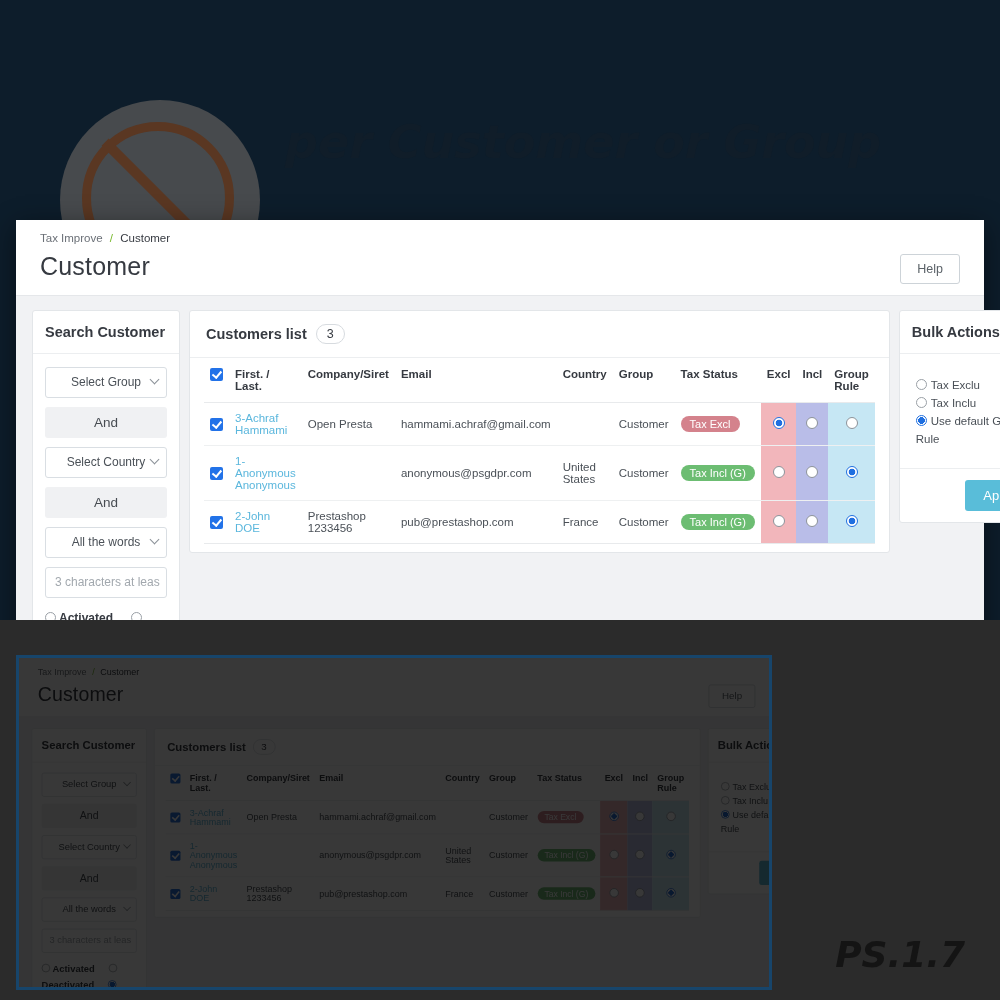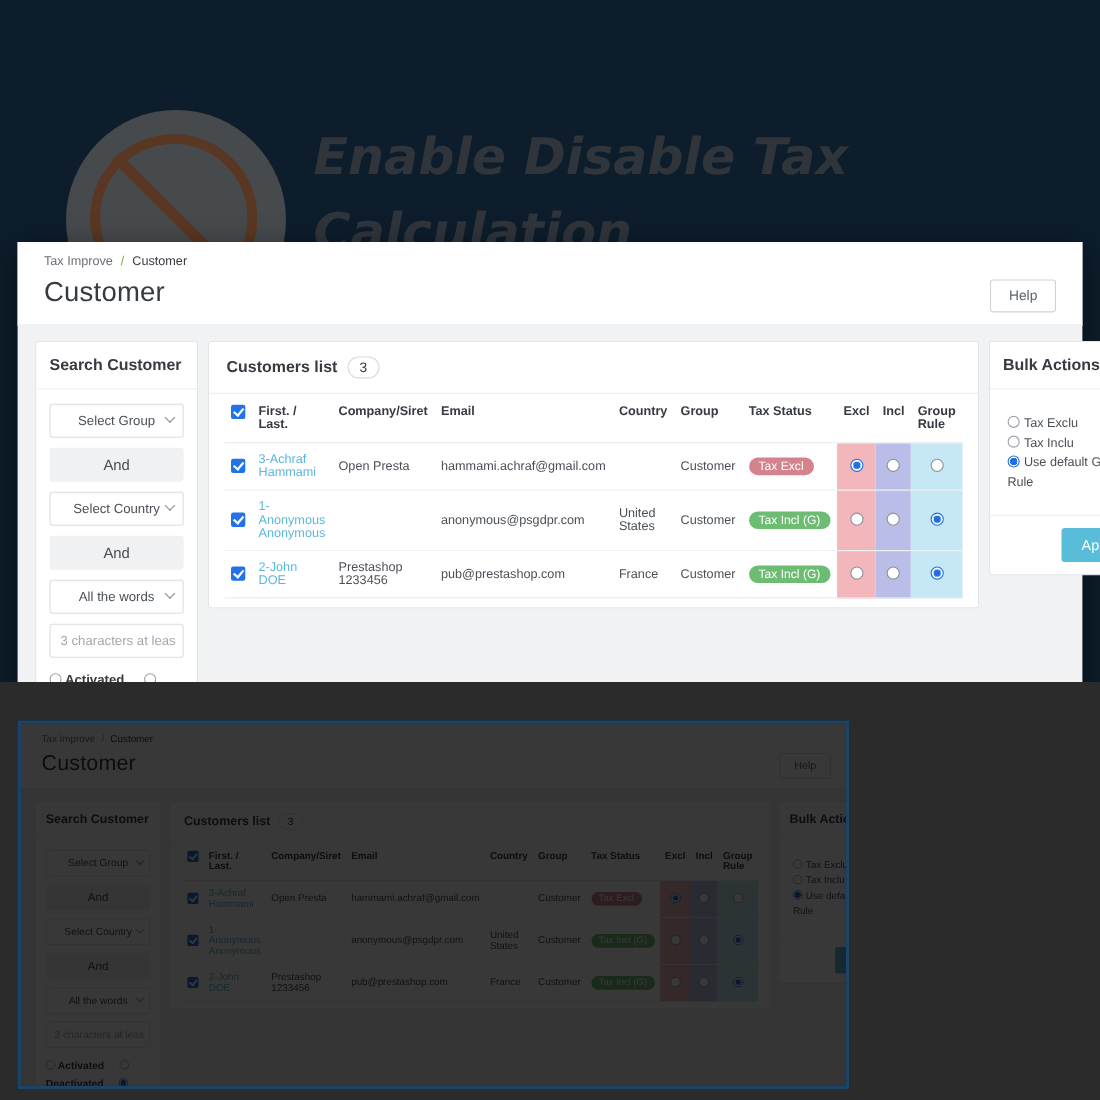--- a/index.html
+++ b/index.html
@@ -92,21 +92,20 @@
 <body>
 
 <div id="bg-banner">
   <div id="bg-logo">
     <div class="lgrey"></div>
     <div class="lring"></div>
     <div class="lslash"></div>
     <div class="ltax">TAX</div>
   </div>
   <div id="bg-title">
-    <div>Enable Disable Tax Calculation</div>
     <div class="l2">per Customer or Group</div>
   </div>
 </div>
 
 <div id="fg-window" style="position:absolute;left:16px;top:220px;width:968px;box-shadow:0 6px 26px rgba(0,0,0,.45);">
   <div class="app">
 
     <div class="topbar">
       <div class="crumb">
         <span>Tax Improve</span>
@@ -351,13 +350,14 @@
         <div class="cfoot">
           <span class="applybtn">Apply</span>
         </div>
       </div>
 
     </div>
 
   </div>
       </div>
   </div>
+  <div id="ps-badge">PS.1.7</div>
 </div>
 
 </body></html>

